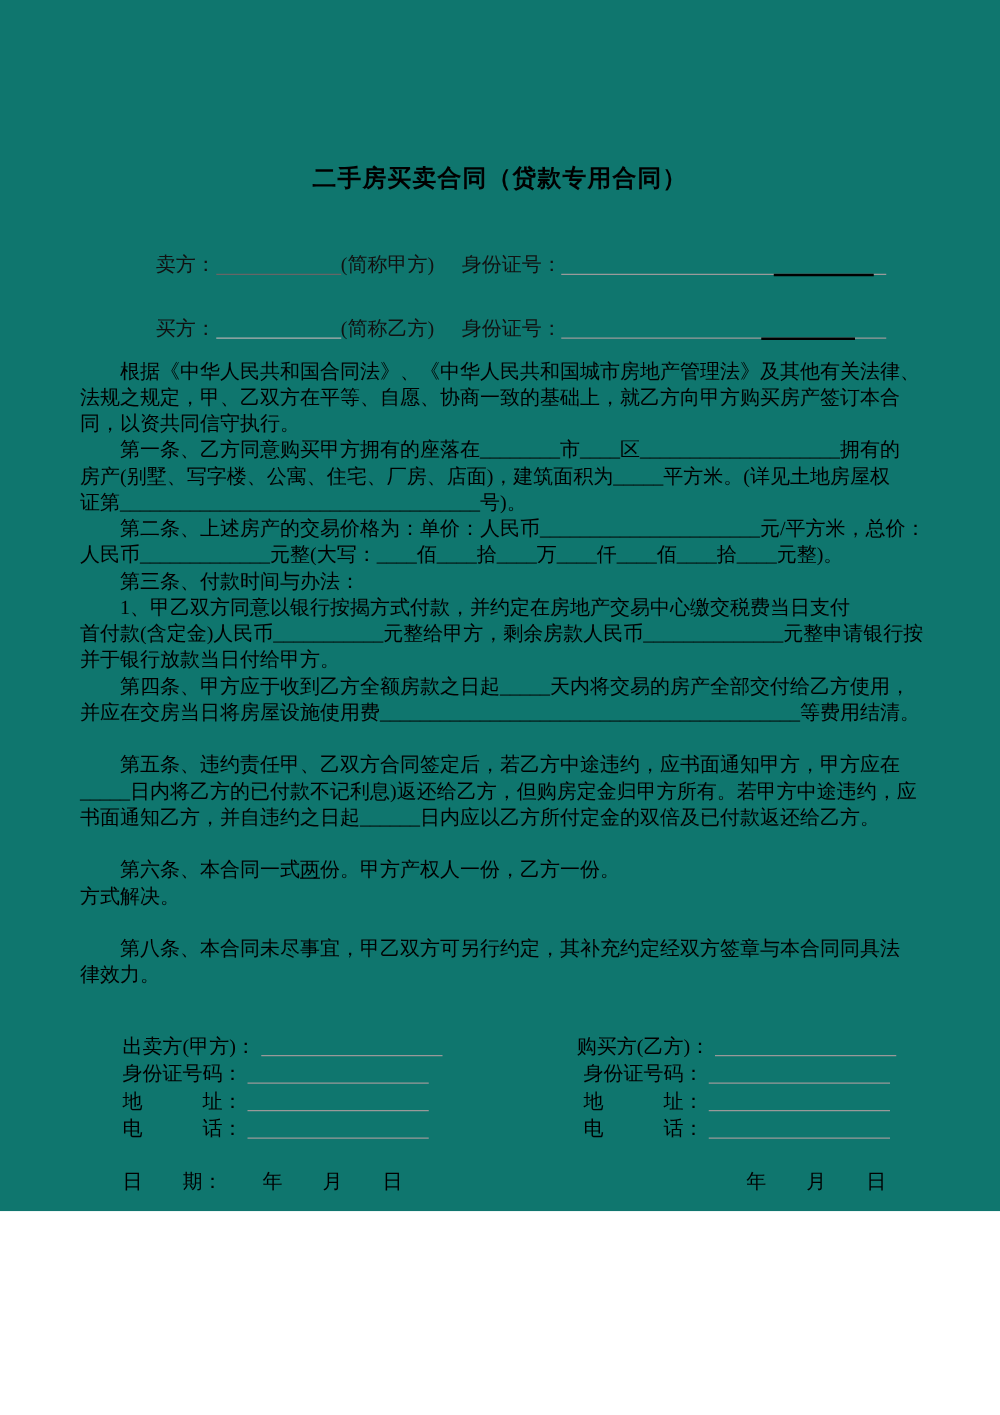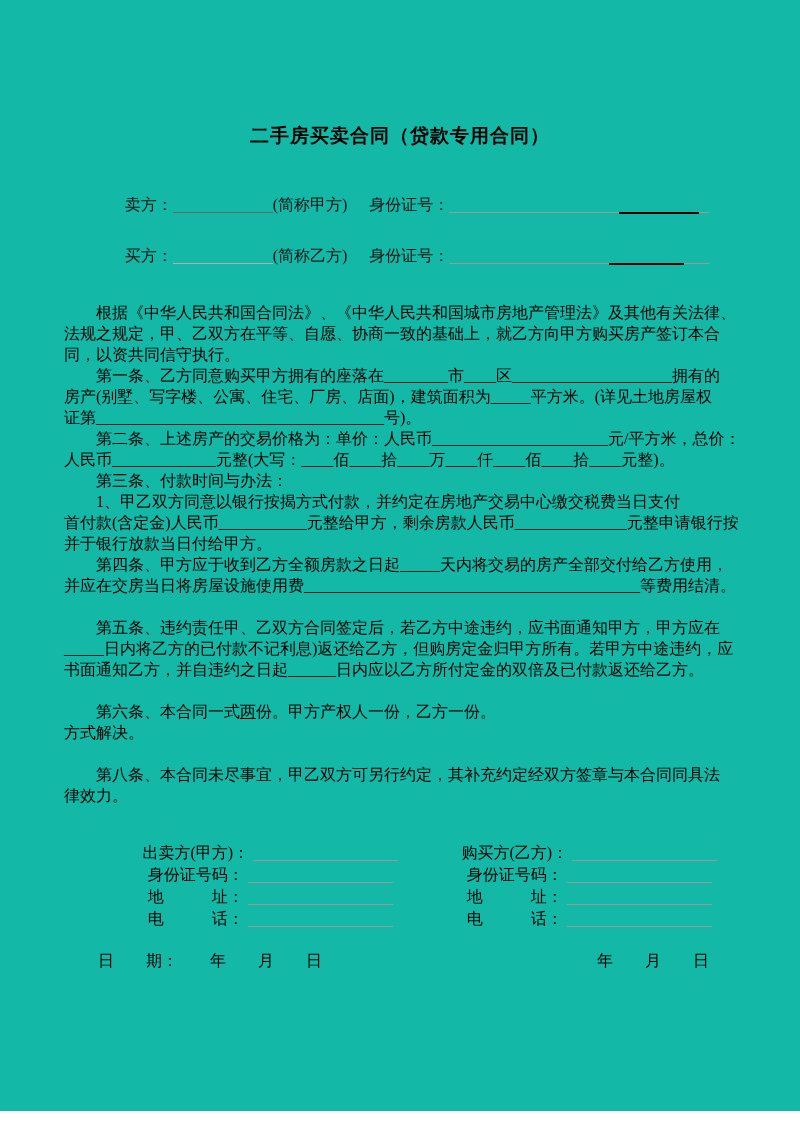--- a/index.html
+++ b/index.html
@@ -1,24 +1,24 @@
 <!DOCTYPE html>
 <html><head>
 <meta charset="utf-8">
 <style>
   html, body { margin:0; padding:0; background:#ffffff; }
   .page {
     position:relative;
-    width:800px; height:1111px;
+    width:800px; height:969px;
     margin:0 auto;
-    background:#14b8a6;
+    background:#0f766e;
     color:#111111;
     font-family:"Liberation Serif","DejaVu Serif",serif;
     box-sizing:border-box;
-    padding:4px 64px;
+    padding:12px 64px;
     overflow:hidden;
   }
   .title {
     margin:0;
     padding-top:120px;
     font-size:19px;
     line-height:24px;
     font-weight:bold;
     text-align:center;
     letter-spacing:1px;
@@ -42,31 +42,31 @@
   .b1 { width:100px; border-color:#666666; }
   .party-row.second .b1 { border-color:#b0b0b0; }
   .psp { display:inline-block; width:22px; }
   .idb { width:260px; border-color:#9a9a9a; position:relative; }
   .idb .seg {
     position:absolute; bottom:-2px; left:170px; width:80px;
     border-bottom:2px solid #000000;
   }
   .party-row.second .idb .seg { left:160px; width:75px; }
   .body-text {
-    margin-top:36px;
+    margin-top:13px;
     font-size:16px;
     line-height:21px;
     color:#000000;
   }
   .line { white-space:nowrap; height:21px; }
   .gap { margin-top:21px; }
   .u { text-decoration:underline; }
   .signatures { margin-top:36px; font-size:16px; color:#000000; }
   .sign-cols { display:flex; }
-  .sign-col.left { margin-left:34px; width:352px;text-align:center; }
+  .sign-col.left { margin-left:34px; width:352px; }
   .sign-col.right { width:300px;text-align:center; }
   .srow { height:22px; white-space:nowrap; line-height:22px; }
   .sblank {
     display:inline-block;
     width:145px; height:12px;
     vertical-align:-3px;
     margin-left:4px;
     border-bottom:1px solid #999999;
   }
   .date-row { position:relative; margin-top:20px; height:22px; line-height:22px; white-space:nowrap; }

